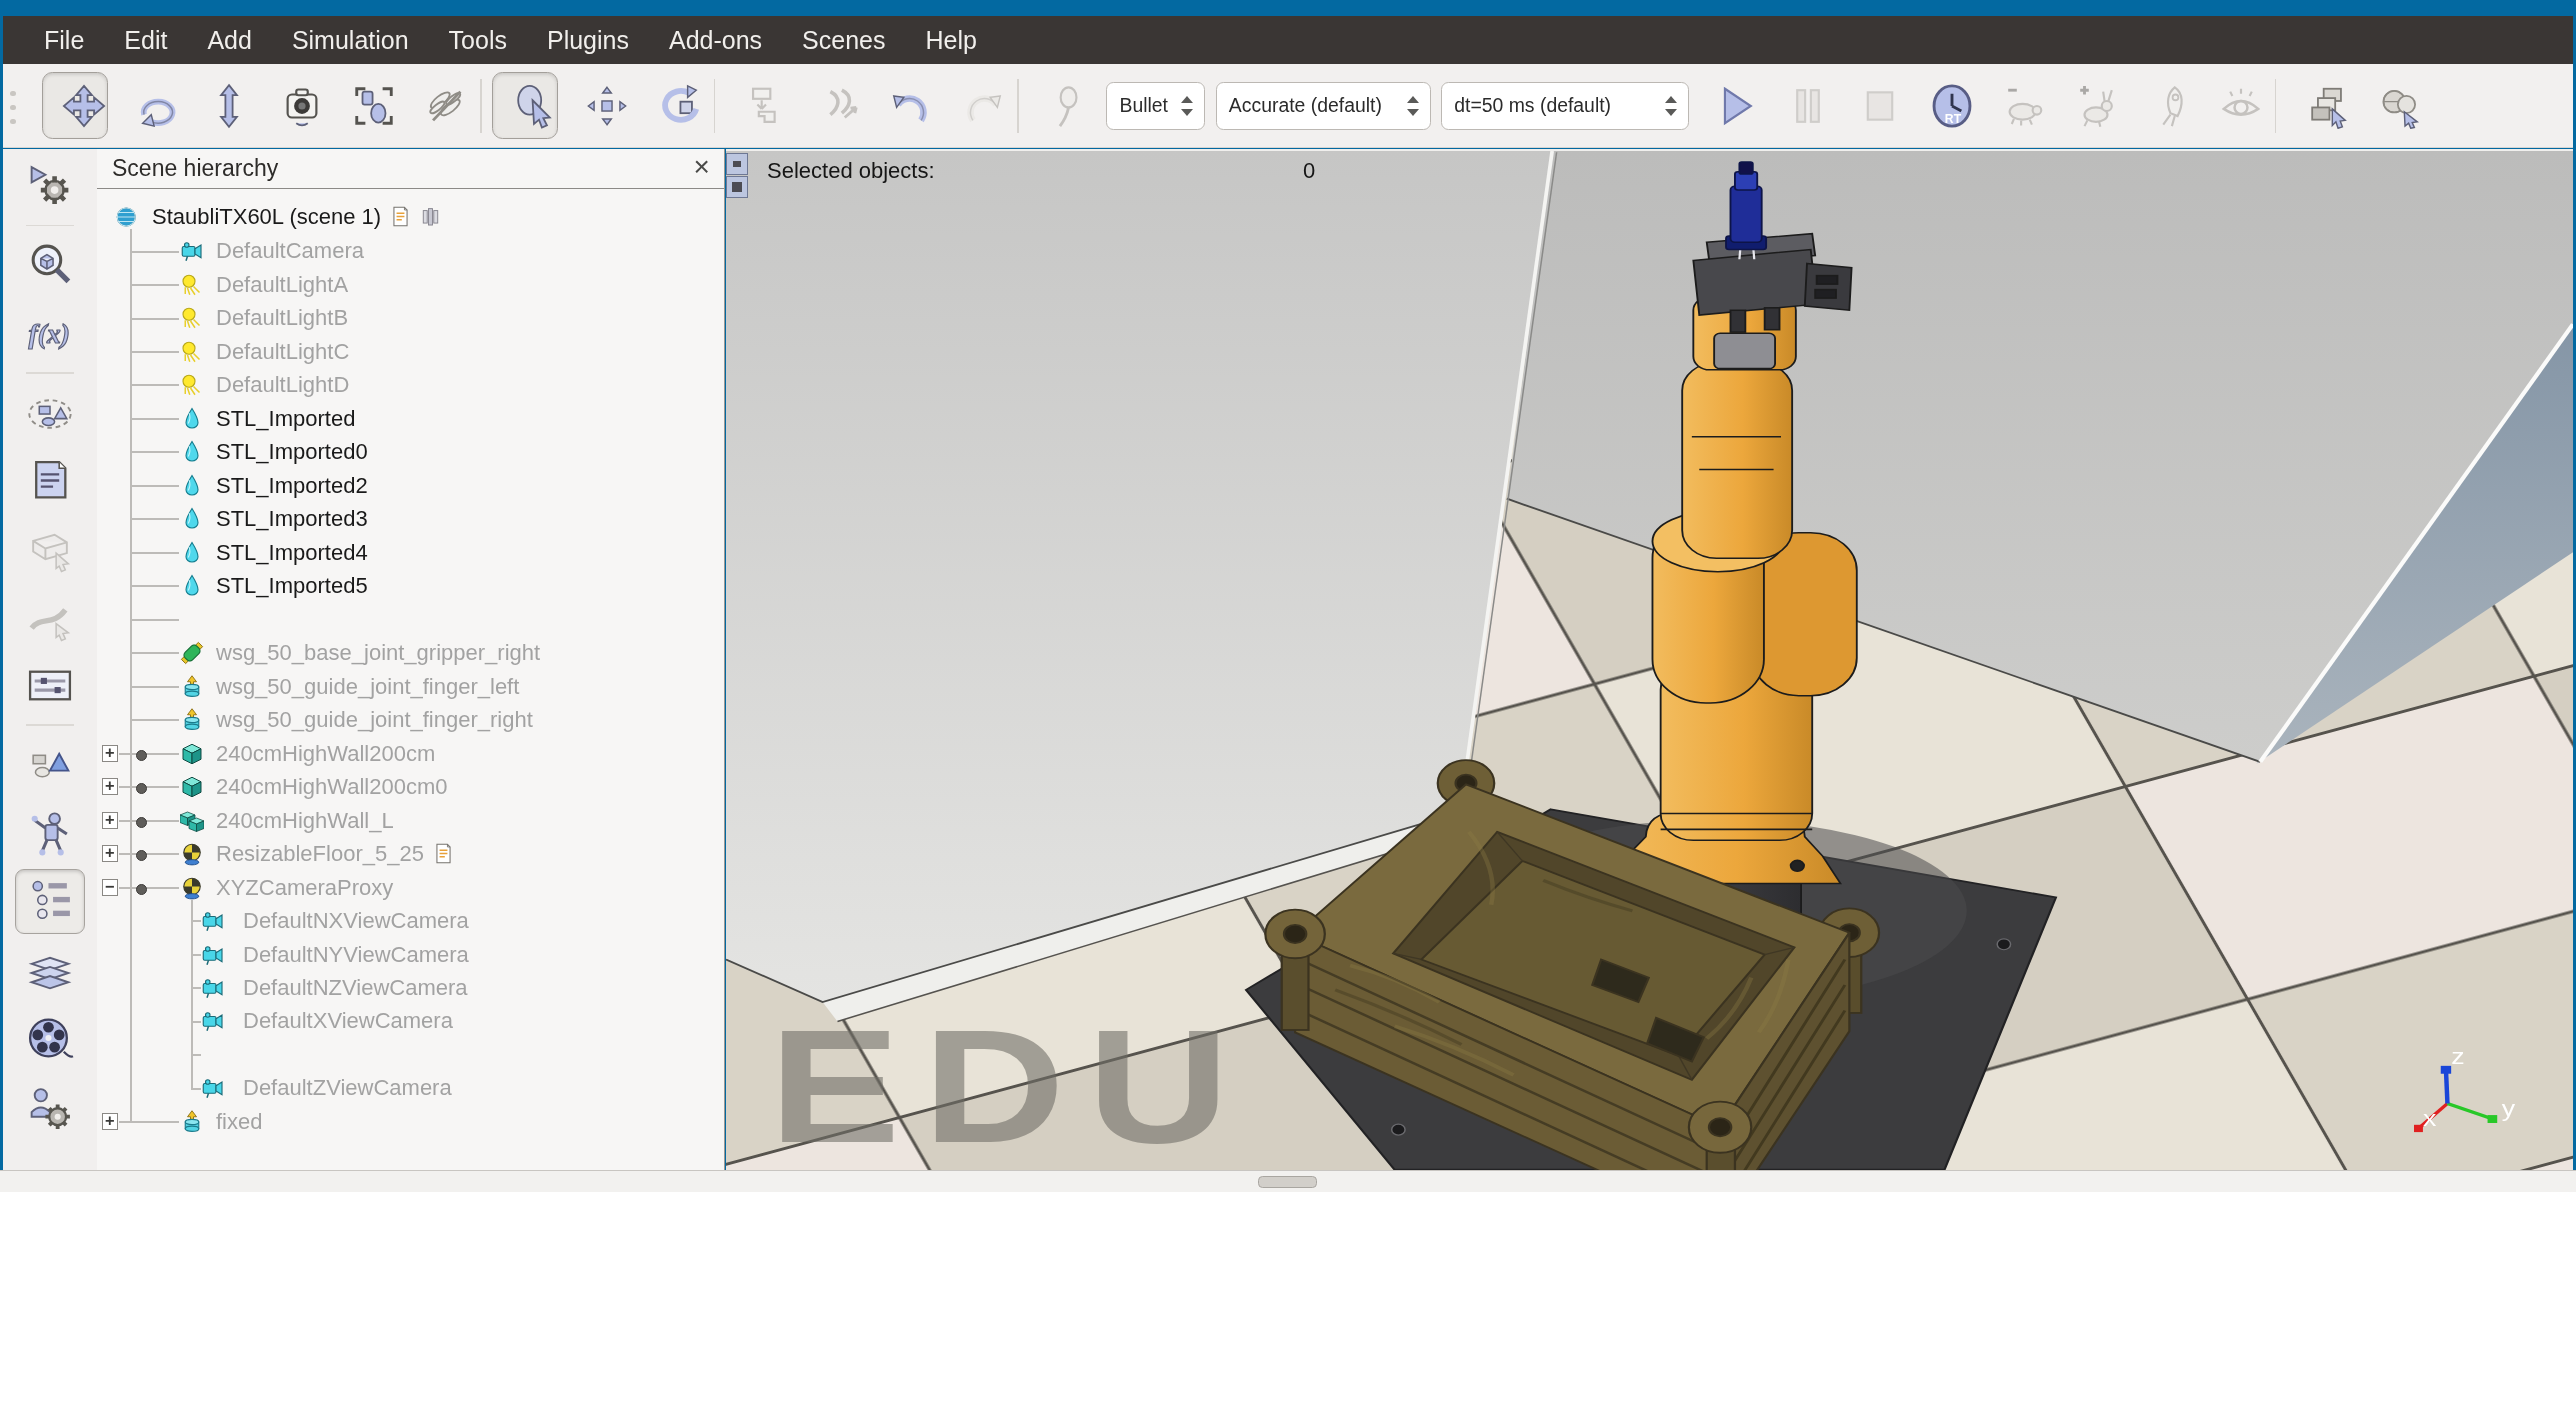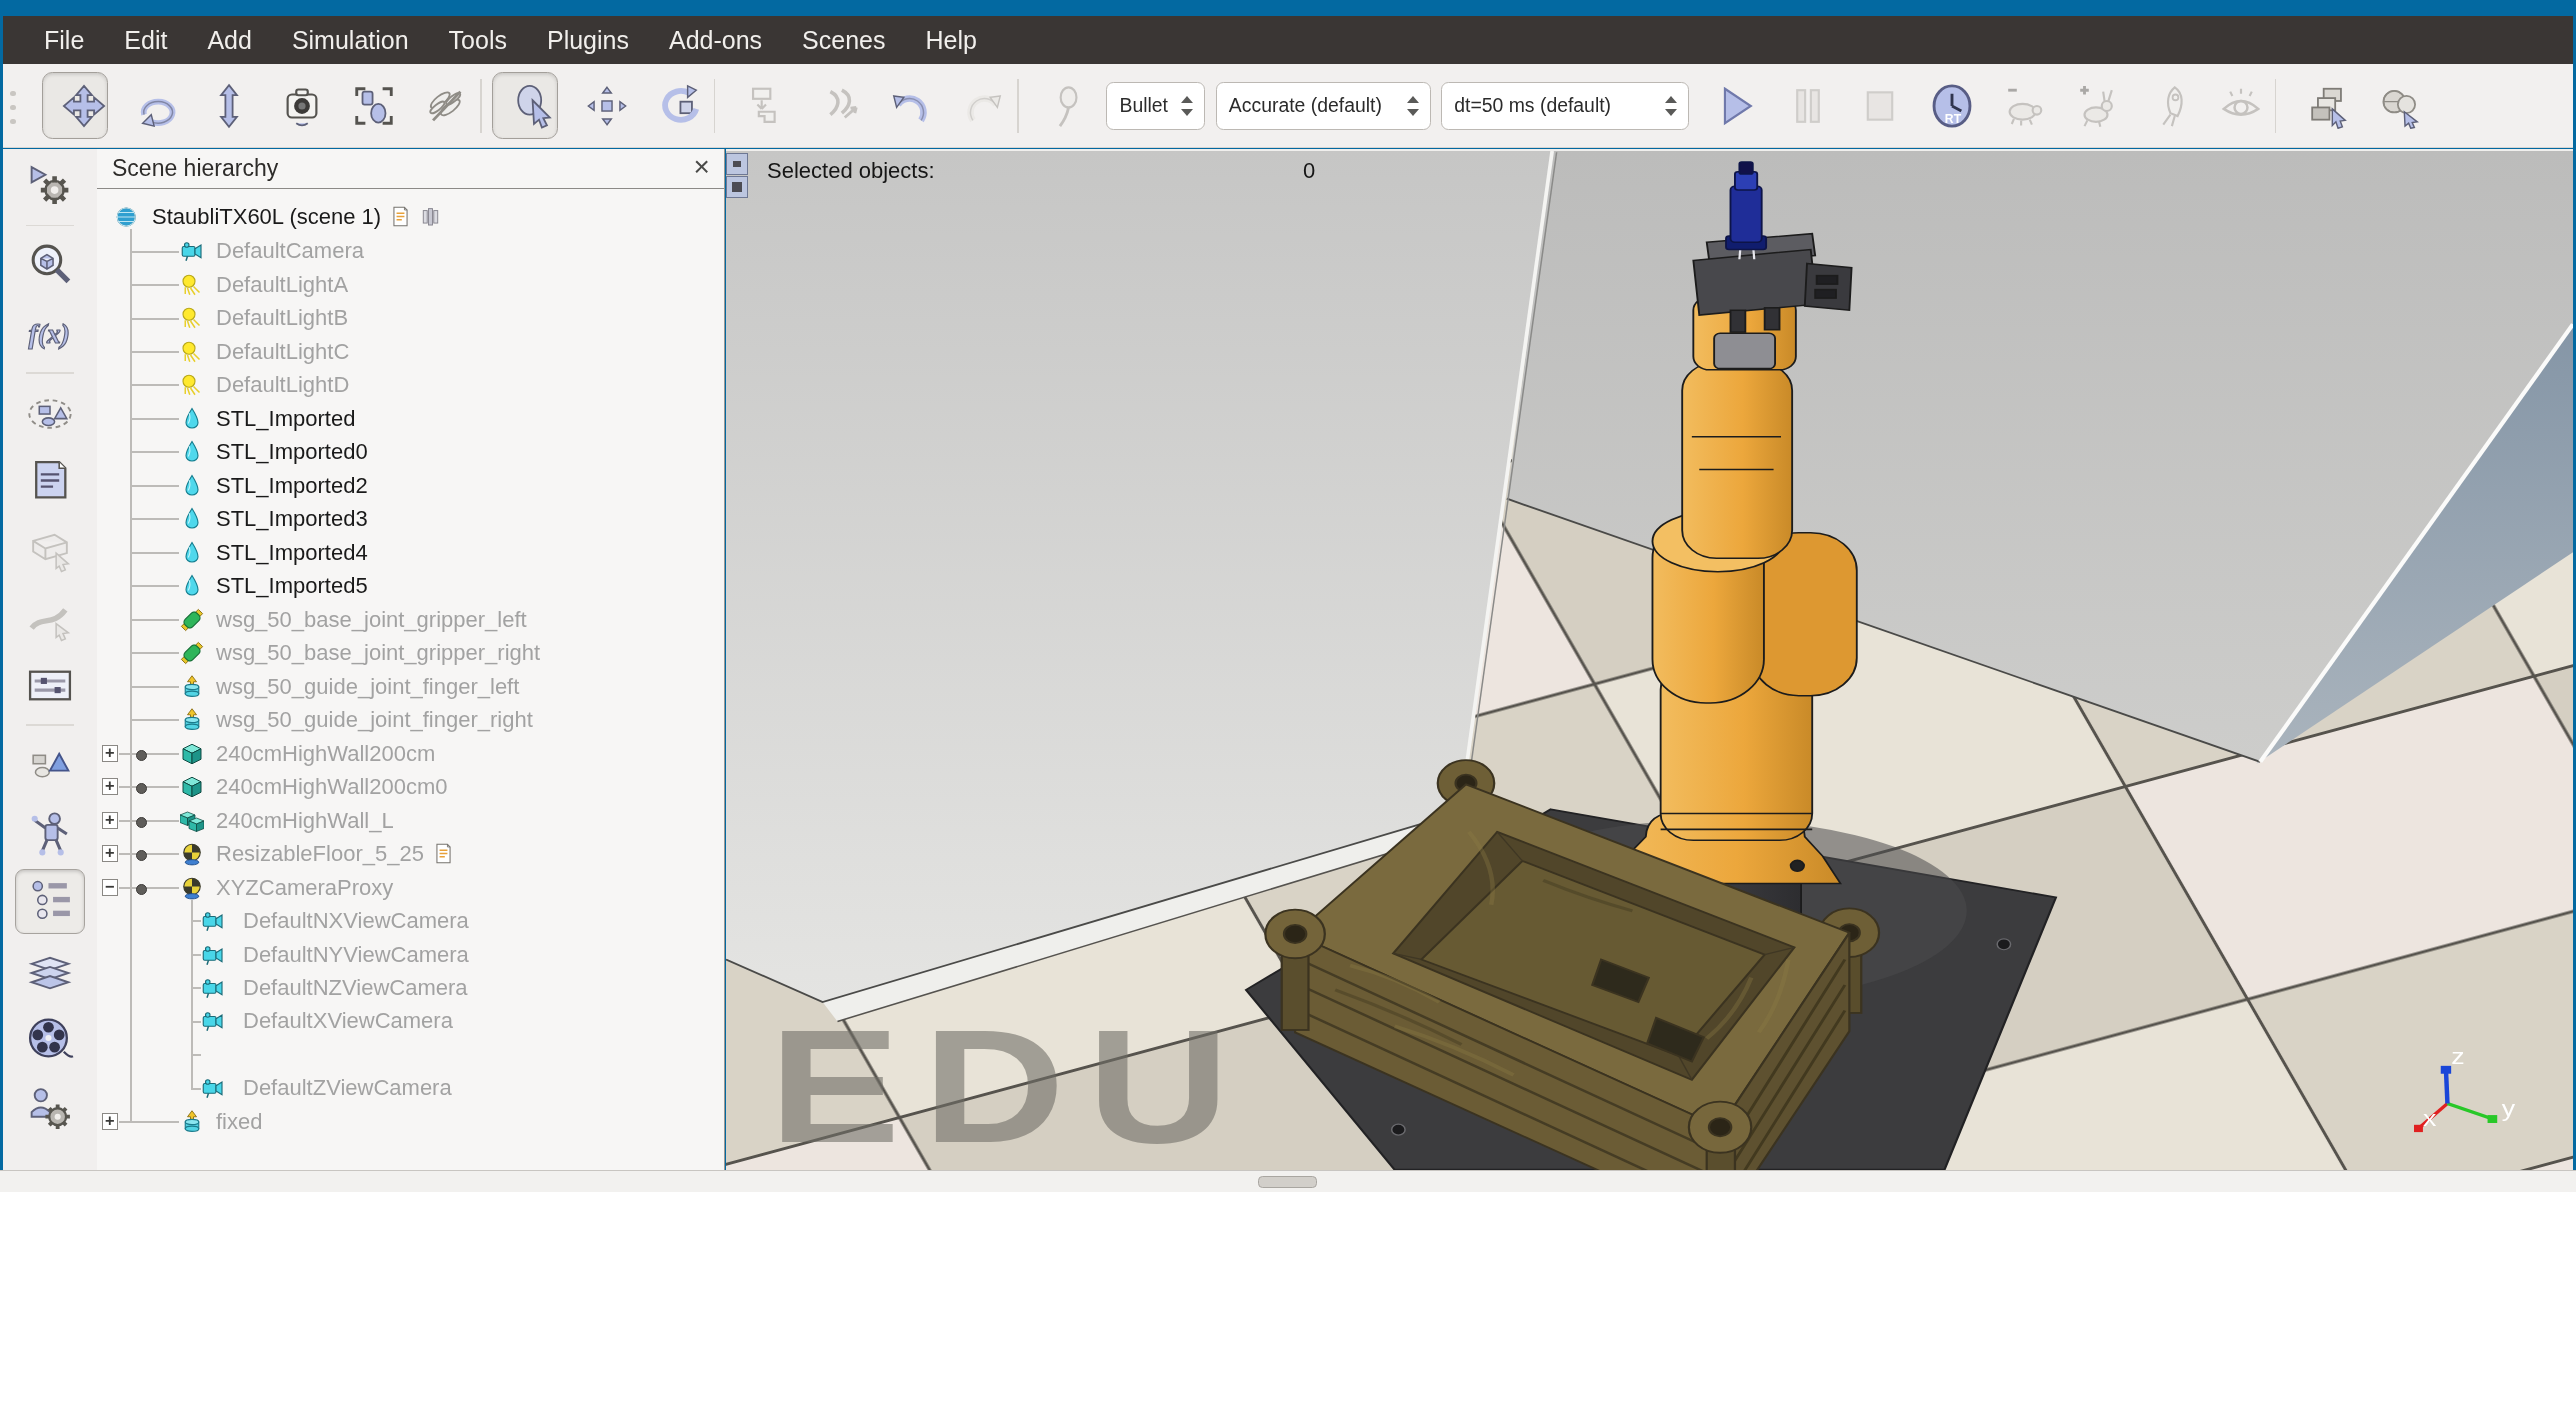--- a/index.html
+++ b/index.html
@@ -619,32 +619,20 @@
         <div class="trow" style="top: 381px;">
           <span class="ticon" style="left: 83px;"><svg viewBox="0 0 32 32">
               <path d="M16 2 C21 10 24 16 24 21 A 8 7 0 1 1 8 21 C8 16 11 10 16 2 Z" fill="#4fd8ec" stroke="#157d8e" stroke-width="1.5"></path>
               <path d="M12 8 C14 12 13 18 11 22" stroke="#bdf2fa" stroke-width="1.5" fill="none"></path>
             </svg></span>
           <div class="tlabelwrap" style="left: 119px;">
             <span class="tlabel black">STL_Imported5</span>
           </div>
         </div>
         <div class="hline" style="left: 33px; top: 431px; width: 49px;"></div>
-        <div class="trow" style="top: 415px;">
-          <span class="ticon" style="left: 83px;"><svg viewBox="0 0 32 32">
-              <g transform="rotate(45 16 16)">
-                <rect x="12" y="0" width="8" height="7" fill="#e8c72a" stroke="#8a6d10" stroke-width="1.2"></rect>
-                <rect x="12" y="25" width="8" height="7" fill="#e8c72a" stroke="#8a6d10" stroke-width="1.2"></rect>
-                <rect x="9" y="5" width="14" height="22" rx="5" fill="#2eb55a" stroke="#156b34" stroke-width="1.5"></rect>
-              </g>
-            </svg></span>
-          <div class="tlabelwrap" style="left: 119px;">
-            <span class="tlabel gray">wsg_50_base_joint_gripper_left</span>
-          </div>
-        </div>
         <div class="hline" style="left: 33px; top: 464px; width: 49px;"></div>
         <div class="trow" style="top: 448px;">
           <span class="ticon" style="left: 83px;"><svg viewBox="0 0 32 32">
               <g transform="rotate(45 16 16)">
                 <rect x="12" y="0" width="8" height="7" fill="#e8c72a" stroke="#8a6d10" stroke-width="1.2"></rect>
                 <rect x="12" y="25" width="8" height="7" fill="#e8c72a" stroke="#8a6d10" stroke-width="1.2"></rect>
                 <rect x="9" y="5" width="14" height="22" rx="5" fill="#2eb55a" stroke="#156b34" stroke-width="1.5"></rect>
               </g>
             </svg></span>
           <div class="tlabelwrap" style="left: 119px;">

